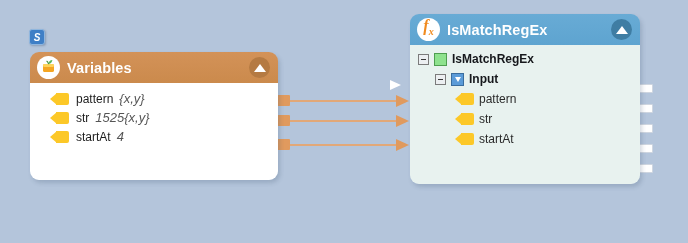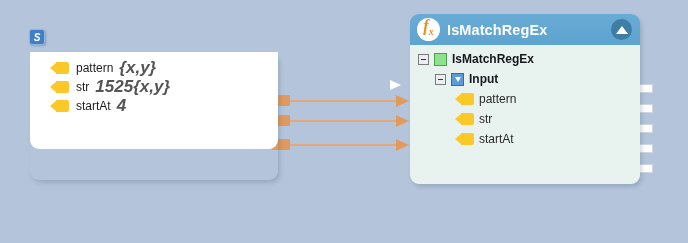--- a/index.html
+++ b/index.html
@@ -103,25 +103,24 @@
     display: flex;
     align-items: center;
     padding-left: 20px;
   }
   .var-name {
     font-size: 12px;
     color: #1d1d1d;
     margin-left: 7px;
   }
   .var-value {
-    font-size: 17px;
+    font-size: 13px;
     color: #555555;
     font-style: italic;
     margin-left: 6px;
-    font-weight: bold;
   }
 
   
   .tag-yellow {
     width: 19px;
     height: 12px;
     flex: 0 0 auto;
     position: relative;
   }
   .tag-yellow .tbody {
@@ -336,20 +335,34 @@
   <div class="arrow-in" style="left:396px; top:115px;"></div>
   <div class="arrow-in" style="left:396px; top:139px;"></div>
 
   <div class="port-white" style="left:636px; top:84px;"></div>
   <div class="port-white" style="left:636px; top:104px;"></div>
   <div class="port-white" style="left:636px; top:124px;"></div>
   <div class="port-white" style="left:636px; top:144px;"></div>
   <div class="port-white" style="left:636px; top:164px;"></div>
 
   <div class="node" id="vars-node">
+    <div class="node-header">
+      <div class="hdr-icon">
+        <svg width="19" height="19" viewBox="0 0 19 19" aria-hidden="true">
+          <rect x="4" y="8" width="11" height="8" rx="1.6" fill="#f5a623"></rect>
+          <rect x="4" y="8" width="11" height="3" rx="1.2" fill="#fdd35a"></rect>
+          <path d="M9.6 8 C9.6 5.4 11.2 4.2 13.4 4.0 C13.0 6.3 11.8 7.6 9.9 8.1 Z" fill="#5cb85c"></path>
+          <path d="M9.6 8.2 C9.2 6.6 8.6 5.6 7.6 5.0" stroke="#3f8f3f" stroke-width="1.1" fill="none"></path>
+        </svg>
+      </div>
+      <span class="node-title">Variables</span>
+      <div class="collapse-btn">
+        <span class="tri"></span>
+      </div>
+    </div>
     <div class="node-body">
 
       <div class="var-row">
         <span class="tag-yellow">
             <span class="ttip"></span>
             <span class="tbody"></span>
           </span>
         <span class="var-name">pattern</span>
         <span class="var-value">{x,y}</span>
       </div>

